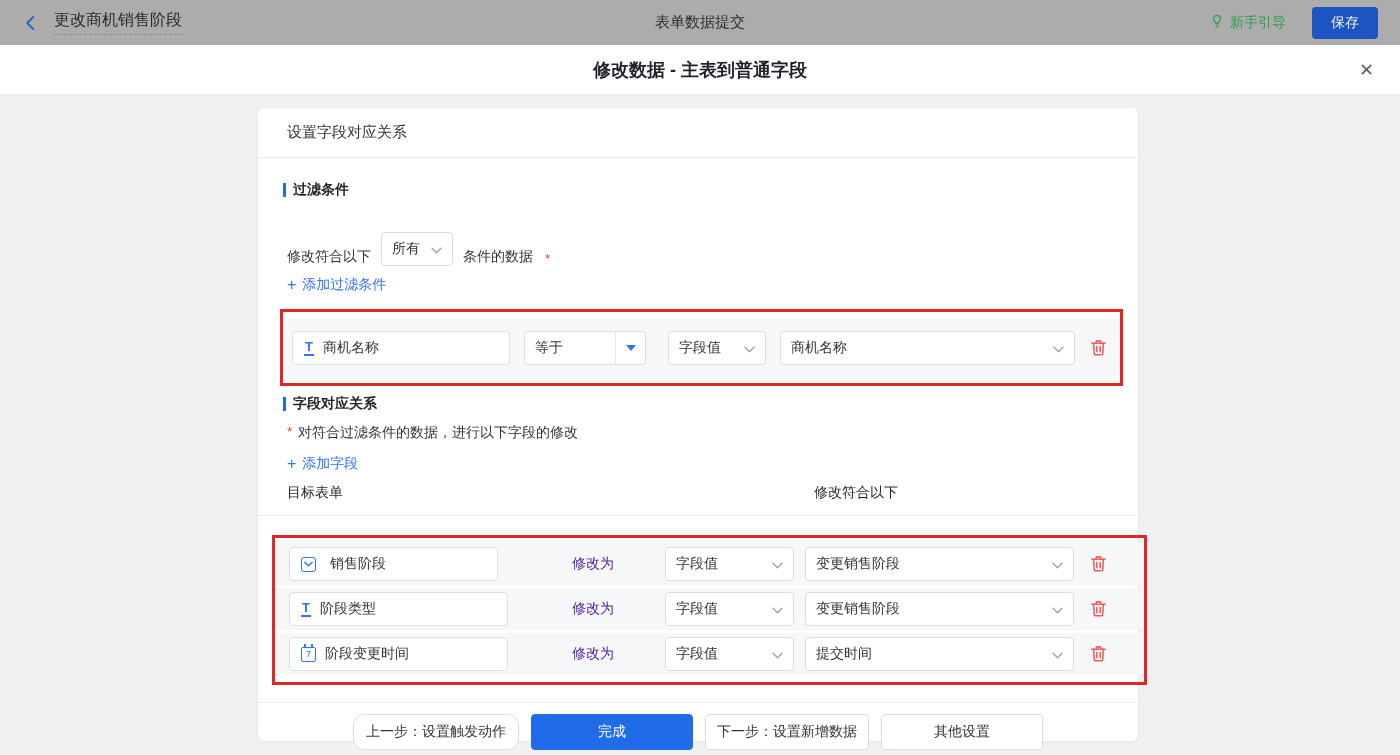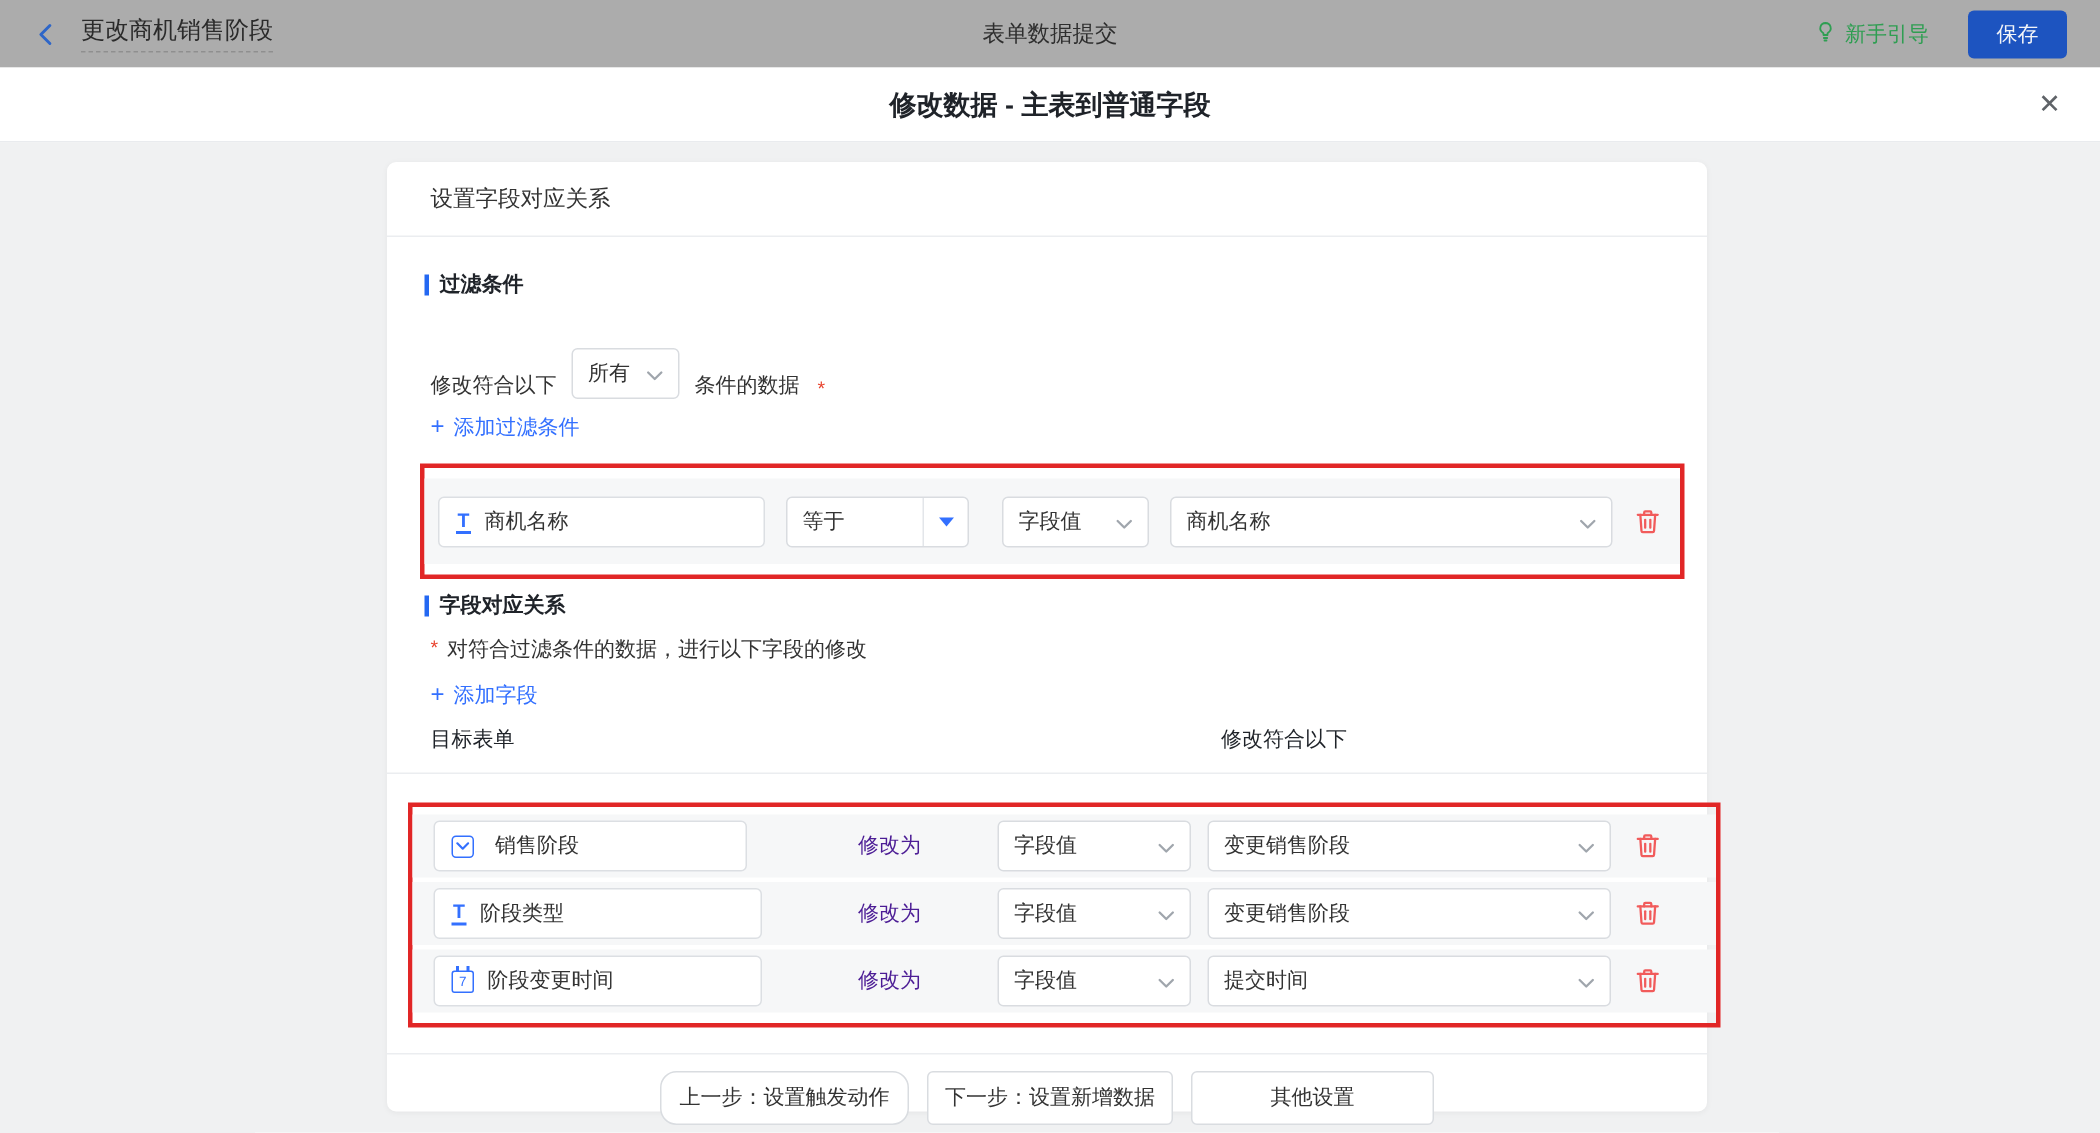--- a/index.html
+++ b/index.html
@@ -312,18 +312,19 @@
               <path d="M11.8 9v5.5"></path>
           </svg>
         </span>
       </div>
 
     </div>
 
     <div class="footer-divider"></div>
     <div class="footer">
       <button class="btn btn-prev">上一步：设置触发动作</button>
+      <button class="btn btn-done">完成</button>
       <button class="btn btn-next">下一步：设置新增数据</button>
       <button class="btn btn-other">其他设置</button>
     </div>
 
   </div>
 </div>
 
 </body></html>

